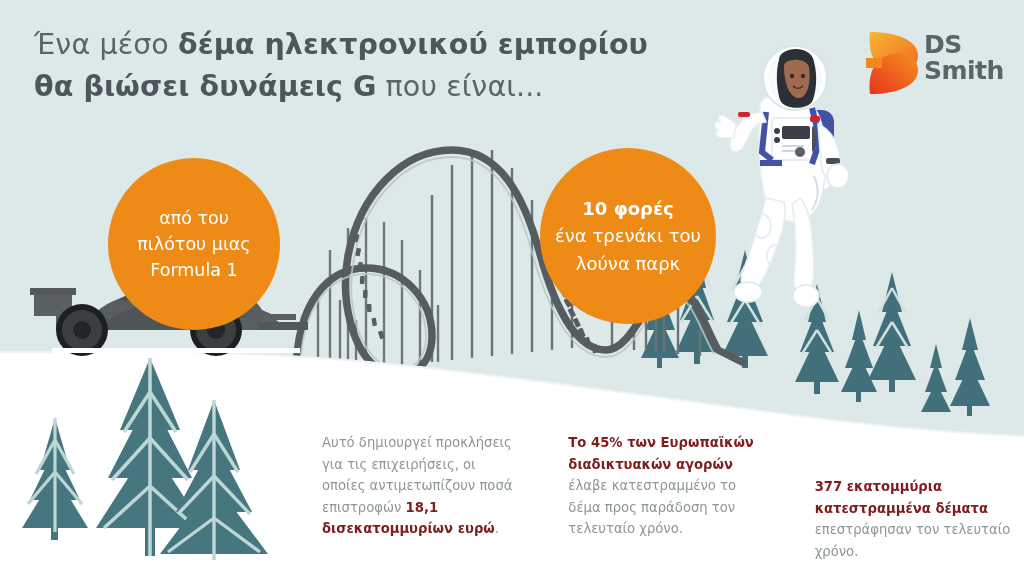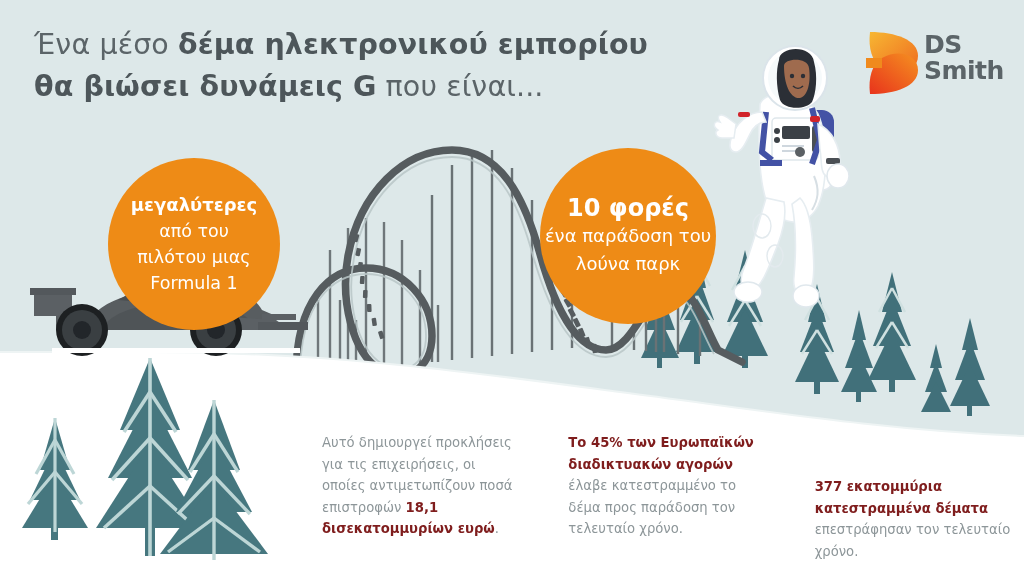--- a/index.html
+++ b/index.html
@@ -35,21 +35,21 @@
     position:absolute;border-radius:50%;background:#ee8b16;
     color:#ffffff;display:flex;flex-direction:column;
     align-items:center;justify-content:center;text-align:center;
     box-sizing:border-box;
   }
   .bubble .hl{font-weight:bold;display:block;}
   .bubble .sub{display:block;font-weight:normal;}
   #bubble-f1{left:108px;top:158px;width:172px;height:172px;font-size:17.5px;line-height:26px;}
   #bubble-f1 .hl{font-size:18px;}
   #bubble-coaster{left:540px;top:148px;width:176px;height:176px;font-size:18px;line-height:27.5px;}
-  #bubble-coaster .hl{font-size:24px;text-align:right;}
+  #bubble-coaster .hl{font-size:18px;text-align:right;}
   #bubble-astro{left:778px;top:180px;width:172px;height:172px;font-size:17.5px;line-height:27px;}
   #bubble-astro .hl{font-size:21px;}
 
   
   #stats{position:absolute;left:322px;top:432px;width:690px;display:flex;gap:4px;}
   .stat{width:205px;margin-right:45px;
     color:#8d9699;font-size:13.2px;line-height:21.5px;}
   .stat:last-child{margin-right:0;margin-top:44px;}
   .stat b{font-weight:bold;color:#7f1d1d;}
   .stat .body{display:inline;}
@@ -406,29 +406,28 @@
       <span>Smith</span>
     </div>
   </div>
 
   <div id="headline">
     <span class="l"><span>Ένα μέσο </span><b>δέμα ηλεκτρονικού εμπορίου</b></span>
     <span class="l"><b>θα βιώσει δυνάμεις G</b><span> που είναι...</span></span>
   </div>
 
   <div class="bubble" id="bubble-f1">
-    <span class="hl">μεγαλύτερες</span>
     <span class="sub">από του</span>
     <span class="sub">πιλότου μιας</span>
     <span class="sub">Formula 1</span>
   </div>
 
   <div class="bubble" id="bubble-coaster">
     <span class="hl">10 φορές</span>
-    <span class="sub">ένα παράδοση του</span>
+    <span class="sub">ένα τρενάκι του</span>
     <span class="sub">λούνα παρκ</span>
   </div>
 
 
   <div id="stats">
     <div class="stat"><b></b><span class="body">Αυτό δημιουργεί προκλήσεις για τις επιχειρήσεις, οι οποίες αντιμετωπίζουν ποσά επιστροφών </span><b>18,1 δισεκατομμυρίων ευρώ</b><span>.</span></div>
 
     <div class="stat"><b>Το 45% των Ευρωπαϊκών διαδικτυακών αγορών</b><span class="body"> έλαβε κατεστραμμένο το δέμα προς παράδοση τον τελευταίο χρόνο.</span></div>
 
     <div class="stat"><b>377 εκατομμύρια κατεστραμμένα δέματα</b><span class="body"> επεστράφησαν τον τελευταίο χρόνο.</span></div>

